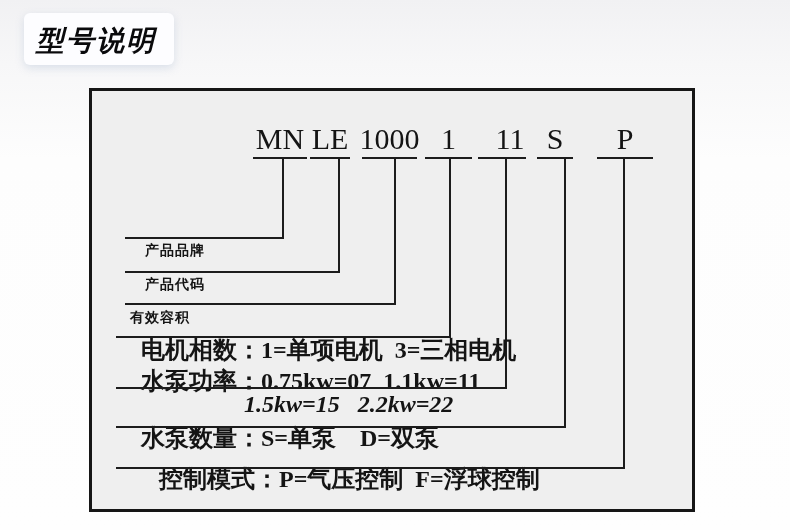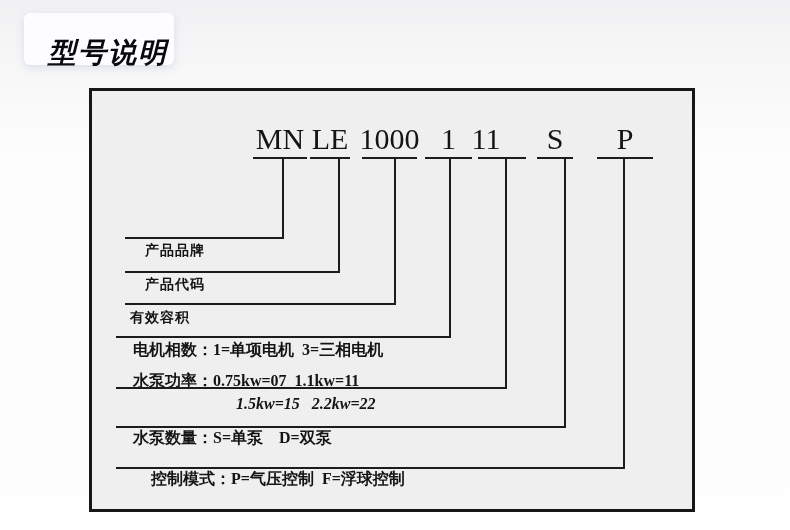--- a/index.html
+++ b/index.html
@@ -12,21 +12,21 @@
   .stage{
     position:absolute;left:0;top:0;width:790px;height:530px;
     background:linear-gradient(180deg,#f1f1f3 0%,#f7f7f8 12%,#fdfdfd 30%,#fefefe 100%);
   }
   .title-chip{
     position:absolute;left:24px;top:13px;width:150px;height:52px;
     background:#fdfdff;border-radius:6px;
     box-shadow:0 3px 8px rgba(150,170,200,0.30);
   }
   .page-title{
-    position:absolute;left:36px;top:24px;margin:12px;
+    position:absolute;left:36px;top:24px;margin:0;
     font-size:28px;line-height:34px;font-weight:900;font-style:italic;
     letter-spacing:2px;color:#0a0a0c;
     font-family:"Liberation Sans","DejaVu Sans",sans-serif;
   }
   .diagram-box{
     position:absolute;left:89px;top:88px;width:606px;height:424px;
     box-sizing:border-box;border:3px solid #161616;background:#efefef;
   }
   .code-seg{
     position:absolute;top:122px;height:34px;
@@ -35,38 +35,38 @@
     text-align:center;white-space:nowrap;
   }
   .u-code{position:absolute;top:157px;height:2px;background:#1c1c1c;}
   .v-line{position:absolute;width:2px;background:#1c1c1c;top:157px;}
   .row-label{
     position:absolute;white-space:pre;color:#141414;
     font-family:"Liberation Serif","DejaVu Serif",serif;
     font-weight:bold;
   }
   .r-big{font-size:14px;line-height:27px;letter-spacing:1px;}
-  .r-sm{font-size:16px;line-height:26px;}
+  .r-sm{font-size:24px;line-height:26px;}
   .u-label{position:absolute;height:2px;background:#1c1c1c;}
 </style>
 </head>
 <body>
 
 <div class="stage">
 
   <div class="title-chip"></div>
   <h1 class="page-title">型号说明</h1>
 
   <div class="diagram-box"></div>
 
   <div class="code-seg" style="left:243px;width:74px;">MN</div>
   <div class="code-seg" style="left:300px;width:60px;">LE</div>
   <div class="code-seg" style="left:352px;width:75px;">1000</div>
   <div class="code-seg" style="left:415px;width:67px;">1</div>
-  <div class="code-seg" style="left:452px;width:68px;">11</div>
+  <div class="code-seg" style="left:476px;width:68px;">11</div>
   <div class="code-seg" style="left:527px;width:56px;">S</div>
   <div class="code-seg" style="left:587px;width:76px;">P</div>
 
   <div class="u-code" style="left:253px;width:54px;"></div>
   <div class="u-code" style="left:310px;width:40px;"></div>
   <div class="u-code" style="left:362px;width:55px;"></div>
   <div class="u-code" style="left:425px;width:47px;"></div>
   <div class="u-code" style="left:478px;width:48px;"></div>
   <div class="u-code" style="left:537px;width:36px;"></div>
   <div class="u-code" style="left:597px;width:56px;"></div>

